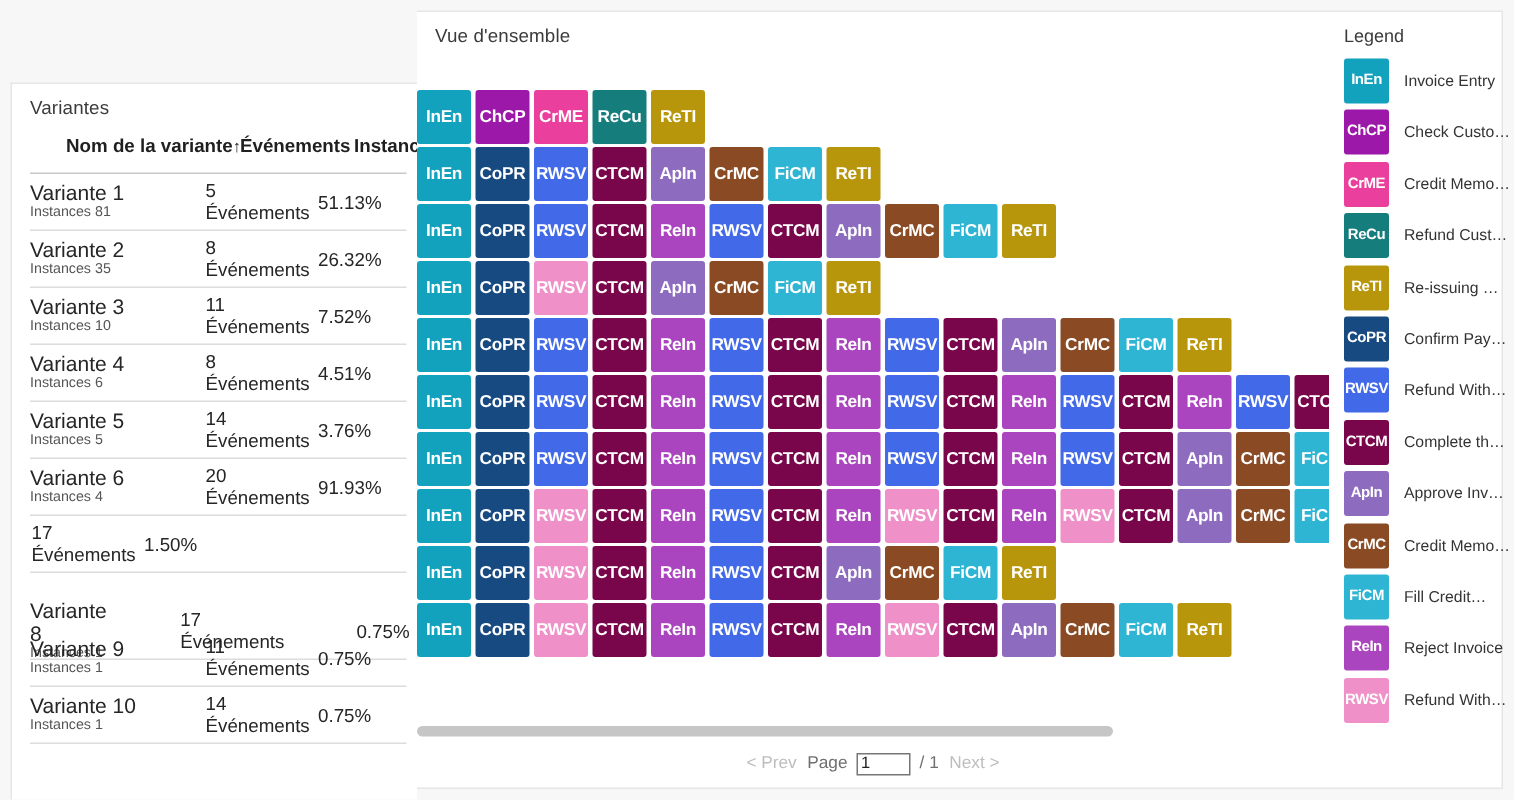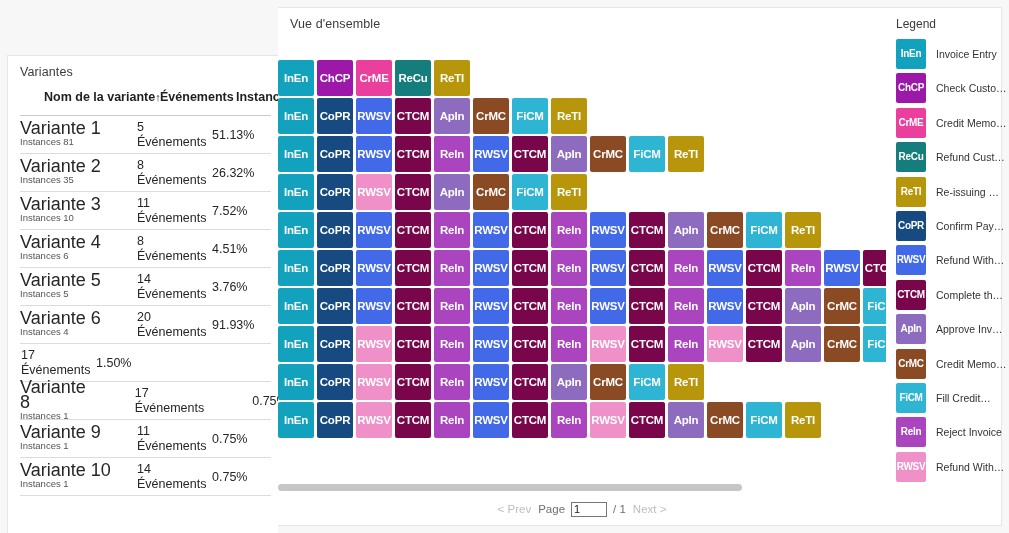--- a/index.html
+++ b/index.html
@@ -46,21 +46,21 @@
   #variants-header .th.events { width: 76px; }
   #variants-header .th.pct { width: 59px; }
   .sort-arrow { font-weight: normal; font-size: 11px; }
 
   .vrow {
     position: absolute; left: 12px; width: 251px; height: 38px;
     border-bottom: 1px solid #dcdcdc;
     display: flex; align-items: center;
   }
   .vrow .c-name { width: 116px; }
-  .vrow .c-name .main { font-size: 18px; color: #262626; line-height: 15px; }
+  .vrow .c-name .main { font-size: 14px; color: #262626; line-height: 15px; }
   .vrow .c-name .sub  { font-size: 9.5px; color: #555; line-height: 12px; }
   .vrow .c-events {
     width: 76px; font-size: 12.5px; color: #262626; line-height: 15px;
     border-left: 1px solid transparent;
   }
   .vrow .c-pct { width: 59px; font-size: 12.5px; color: #262626; }
 
   
   #overview-clip {
     position: absolute;
@@ -215,21 +215,21 @@
           </div>
           <div class="c-pct">91.93%</div>
         </div>
         <div class="vrow" style="top: 288px;">
           <div class="c-events">
             <div>17</div>
             <div>Événements</div>
           </div>
           <div class="c-pct">1.50%</div>
         </div>
-        <div class="vrow" style="top: 326px; gap: 48px;">
+        <div class="vrow" style="top: 346px; gap: 48px;">
           <div class="c-name">
             <div class="main">Variante 8</div>
             <div class="sub">Instances 1</div>
           </div>
           <div class="c-events">
             <div>17</div>
             <div>Événements</div>
           </div>
           <div class="c-pct">0.75%</div>
         </div>

